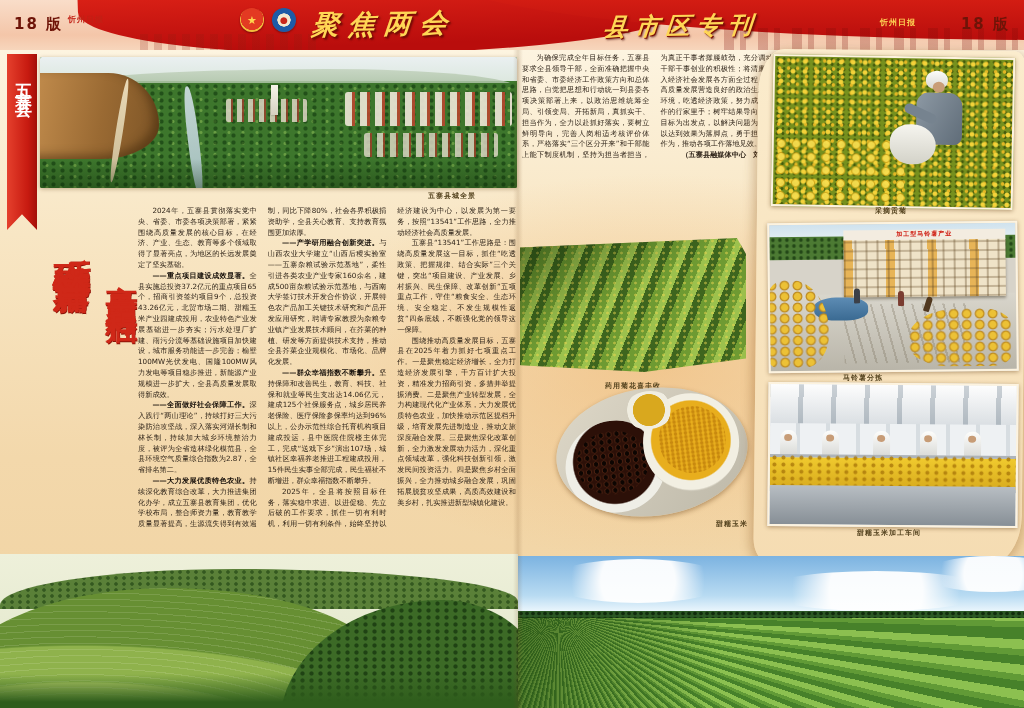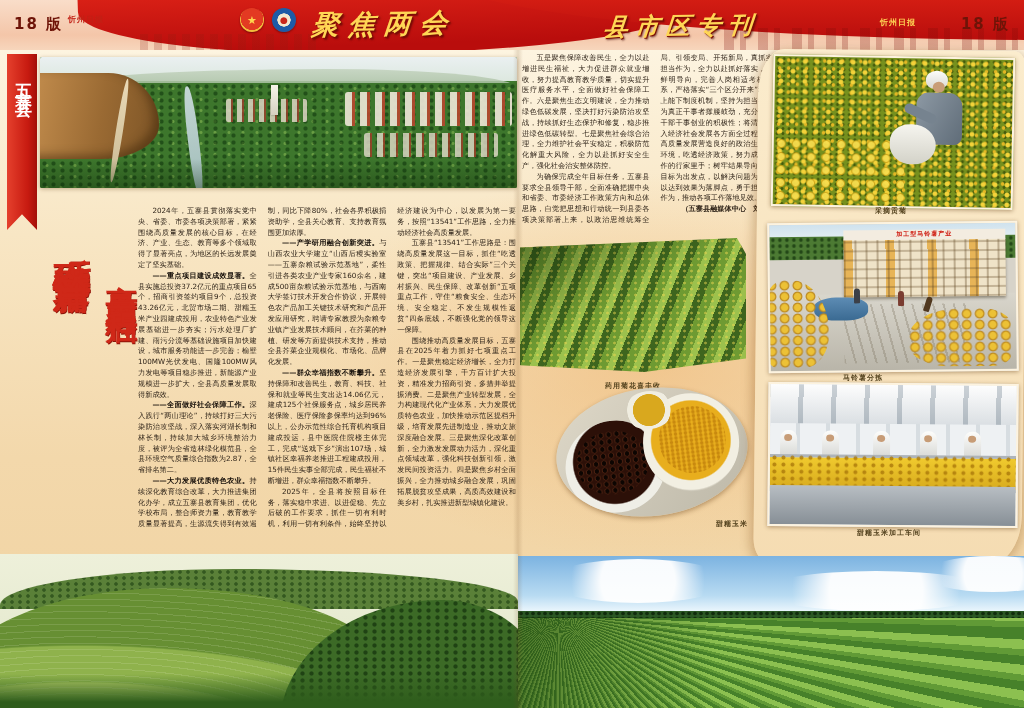--- a/index.html
+++ b/index.html
@@ -281,40 +281,40 @@
     <div class="pan-forest"></div>
     <div class="pan-hill-brown"></div>
     <div class="pan-road"></div>
     <div class="pan-river"></div>
     <div class="pan-town-mid"></div>
     <div class="pan-town-right"></div>
     <div class="pan-town-right2"></div>
     <div class="pan-tower"></div>
     <div class="pan-vign"></div>
   </div>
+  <div class="cap pan-cap">五寨县城全景</div>
 
   <div class="headline">
     <div class="hl hl-main">砥砺奋进谱新篇</div>
     <div class="hl hl-sub">高质量发展再启程</div>
   </div>
 
   <div class="art art-left">
     <p><b></b><span>2024年，五寨县贯彻落实党中央、省委、市委各项决策部署，紧紧围绕高质量发展的核心目标，在经济、产业、生态、教育等多个领域取得了显著亮点，为地区的长远发展奠定了坚实基础。</span></p>
     <p><b>——重点项目建设成效显著。</b><span>全县实施总投资37.2亿元的重点项目65个，招商引资签约项目9个，总投资43.26亿元，北贸市场二期、甜糯玉米产业园建成投用，农业特色产业发展基础进一步夯实；污水处理厂扩建、雨污分流等基础设施项目加快建设，城市服务功能进一步完善；榆壁100MW光伏发电、国隆100MW风力发电等项目稳步推进，新能源产业规模进一步扩大，全县高质量发展取得新成效。</span></p>
     <p><b>——全面做好社会保障工作。</b><span>深入践行“两山理论”，持续打好三大污染防治攻坚战，深入落实河湖长制和林长制，持续加大城乡环境整治力度，被评为全省造林绿化模范县，全县环境空气质量综合指数为2.87，全省排名第二。</span></p>
     <p><b>——大力发展优质特色农业。</b><span>持续深化教育综合改革，大力推进集团化办学，成立五寨县教育集团，优化学校布局，整合师资力量，教育教学质量显著提高，生源流失得到有效遏制，同比下降80%，社会各界积极捐资助学，全县关心教育、支持教育氛围更加浓厚。</span></p>
     <p><b>——产学研用融合创新突进。</b><span>与山西农业大学建立“山西后稷实验室——五寨杂粮试验示范基地”，柔性引进各类农业产业专家160余名，建成500亩杂粮试验示范基地，与西南大学签订技术开发合作协议，开展特色农产品加工关键技术研究和产品开发应用研究，聘请专家教授为杂粮专业镇产业发展技术顾问，在芥菜的种植、研发等方面提供技术支持，推动全县芥菜企业规模化、市场化、品牌化发展。</span></p>
     <p><b>——群众幸福指数不断攀升。</b><span>坚持保障和改善民生，教育、科技、社保和就业等民生支出达14.06亿元，建成125个社保服务点，城乡居民养老保险、医疗保险参保率均达到96%以上，公办示范性综合托育机构项目建成投运，县中医院住院楼主体完工，完成“送戏下乡”演出107场，城镇社区幸福养老推进工程建成投用，15件民生实事全部完成，民生福祉不断增进，群众幸福指数不断攀升。</span></p>
     <p><b></b><span>2025年，全县将按照目标任务，落实稳中求进、以进促稳、先立后破的工作要求，抓住一切有利时机，利用一切有利条件，始终坚持以经济建设为中心，以发展为第一要务，按照“13541”工作思路，全力推动经济社会高质量发展。</span></p>
     <p><b></b><span>五寨县“13541”工作思路是：围绕高质量发展这一目标，抓住“吃透政策、把握规律、结合实际”三个关键，突出“项目建设、产业发展、乡村振兴、民生保障、改革创新”五项重点工作，守住“粮食安全、生态环境、安全稳定、不发生规模性返贫”四条底线，不断强化党的领导这一保障。</span></p>
     <p><b></b><span>围绕推动高质量发展目标，五寨县在2025年着力抓好七项重点工作。一是聚焦稳定经济增长，全力打造经济发展引擎，千方百计扩大投资，精准发力招商引资，多措并举提振消费。二是聚焦产业转型发展，全力构建现代化产业体系，大力发展优质特色农业，加快推动示范区提档升级，培育发展先进制造业，推动文旅深度融合发展。三是聚焦深化改革创新，全力激发发展动力活力，深化重点领域改革，强化科技创新引领，激发民间投资活力。四是聚焦乡村全面振兴，全力推动城乡融合发展，巩固拓展脱贫攻坚成果，高质高效建设和美乡村，扎实推进新型城镇化建设。</span></p>
   </div>
 
   <div class="art art-right">
-    <p><b></b><span>五是聚焦保障改善民生，全力以赴增进民生福祉，大力促进群众就业增收，努力提高教育教学质量，切实提升医疗服务水平，全面做好社会保障工作。六是聚焦生态文明建设，全力推动绿色低碳发展，坚决打好污染防治攻坚战，持续抓好生态保护和修复，稳步推进绿色低碳转型。七是聚焦社会综合治理，全力维护社会平安稳定，积极防范化解重大风险，全力以赴抓好安全生产，强化社会治安整体防控。</span></p>
     <p><b></b><span>为确保完成全年目标任务，五寨县要求全县领导干部，全面准确把握中央和省委、市委经济工作政策方向和总体思路，自觉把思想和行动统一到县委各项决策部署上来，以政治思维统筹全局、引领变局、开拓新局，真抓实干、担当作为，全力以赴抓好落实，要树立鲜明导向，完善人岗相适考核评价体系，严格落实“三个区分开来”和干部能上能下制度机制，坚持为担当者担当，为真正干事者撑腰鼓劲，充分调动县级干部干事创业的积极性；将清廉建设融入经济社会发展各方面全过程，为推动高质量发展营造良好的政治生态和发展环境，吃透经济政策，努力成为经济工作的行家里手；树牢结果导向，以实现目标为出发点，以解决问题为着力点，以达到效果为落脚点，勇于担当、主动作为，推动各项工作落地见效。</span></p>
     <p class="byline">（五寨县融媒体中心　刘冠雄）</p>
   </div>
 
   <div class="field">
     <div class="field-dots"></div>
     <div class="field-shade"></div>
   </div>
   <div class="cap field-cap">药用菊花喜丰收</div>
 

